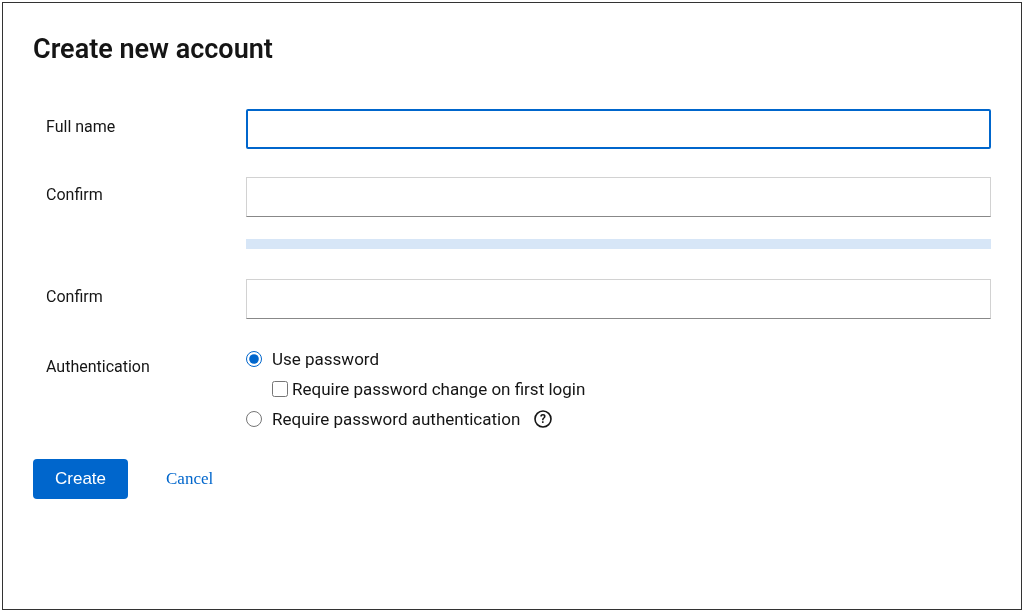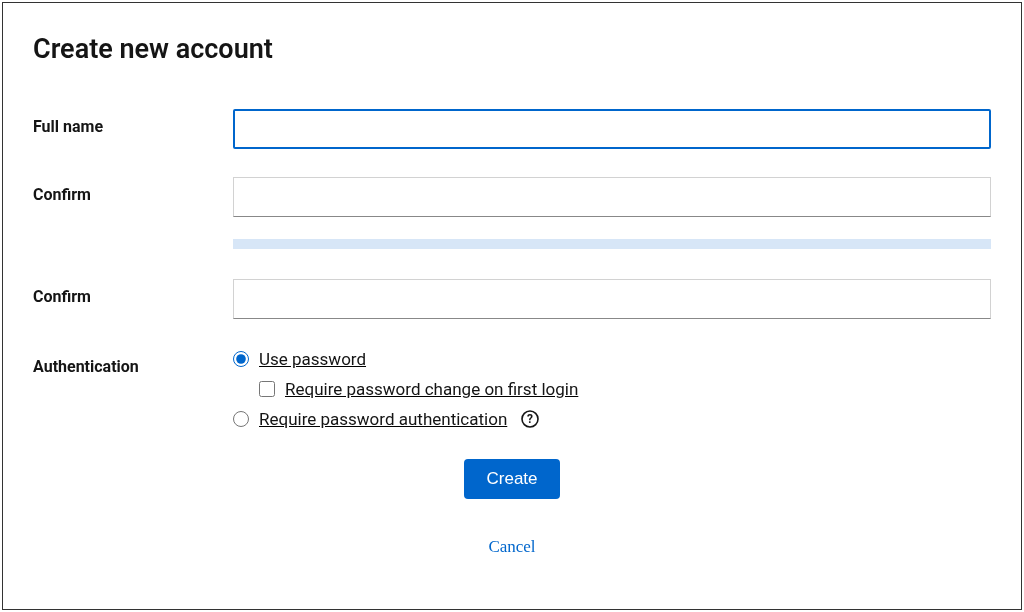--- a/index.html
+++ b/index.html
@@ -25,23 +25,24 @@
       margin-bottom: 44px;
     }
     .form-row {
       display: flex;
       align-items: flex-start;
       margin-bottom: 28px;
     }
     .form-label {
       width: 200px;
       font-size: 16px;
-      font-weight: 700;
+      font-weight: 400;
       color: #151515;
       padding-top: 8px;
+      margin-left: 13px;
     }
     .form-field {
       flex: 1;
     }
     .text-input {
       width: 100%;
       height: 40px;
       padding: 8px 10px;
       font-size: 16px;
       border: 1px solid #d2d2d2;
@@ -66,40 +67,39 @@
       margin-top: 30px;
       margin-bottom: 30px;
     }
     .auth-row {
       margin-bottom: 30px;
     }
     .radio-group {
       display: flex;
       flex-direction: column;
       gap: 10px;
-      text-decoration: underline;
     }
     .radio-option {
       display: flex;
       align-items: center;
       gap: 10px;
     }
     .radio-input {
       width: 16px;
       height: 16px;
       accent-color: #0066cc;
     }
     .radio-label {
       font-size: 17px;
       color: #151515;
     }
     .checkbox-option {
       display: flex;
       align-items: center;
-      gap: 10px;
+      gap: 4px;
       margin-left: 26px;
     }
     .checkbox-input {
       width: 16px;
       height: 16px;
       accent-color: #0066cc;
     }
     .checkbox-label {
       font-size: 17px;
       color: #151515;
@@ -108,21 +108,20 @@
       display: inline-flex;
       align-items: center;
       justify-content: center;
       margin-left: 4px;
     }
     .button-row {
       display: flex;
       align-items: center;
       gap: 38px;
       margin-top: 8px;
-      flex-direction: column;
     }
     .btn-primary {
       background: #0066cc;
       color: #fff;
       border: none;
       padding: 10px 22px;
       font-size: 17px;
       border-radius: 4px;
       cursor: pointer;
     }

